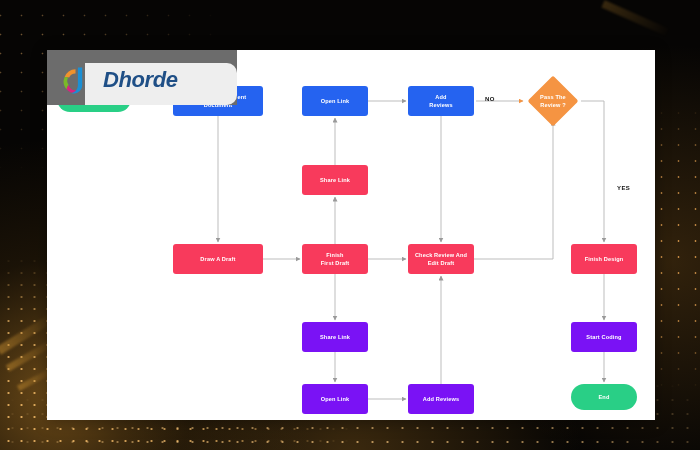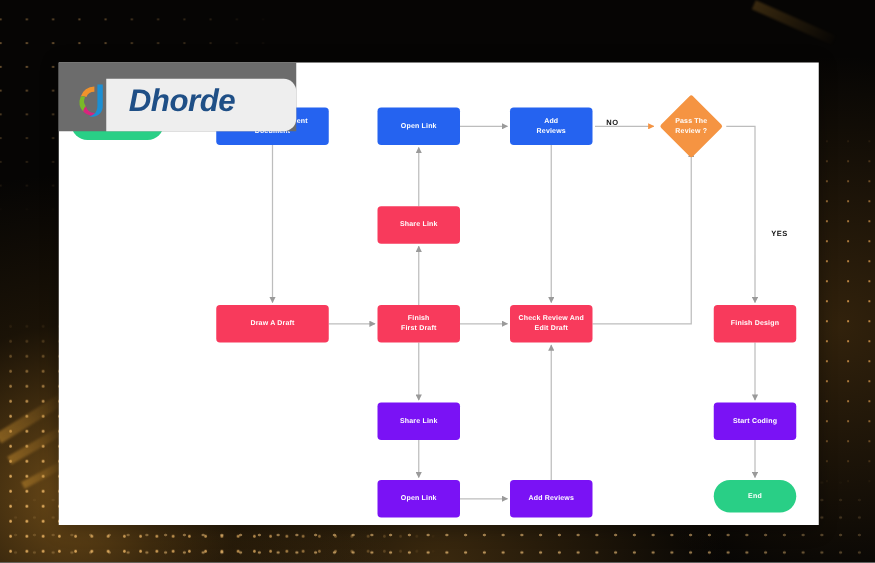--- a/index.html
+++ b/index.html
@@ -118,21 +118,21 @@
     width: 34px;
     height: 34px;
     z-index: 42;
   }
   #logo-text {
     position: absolute;
     left: 56px;
     top: 17px;
     z-index: 42;
     font-family: "Liberation Sans", sans-serif;
-    font-size: 25px;
+    font-size: 22px;
     font-style: italic;
     font-weight: bold;
     color: #1f4f86;
     letter-spacing: -0.4px;
   }
 
   
   #flow {
     position: absolute;
     inset: 0;

